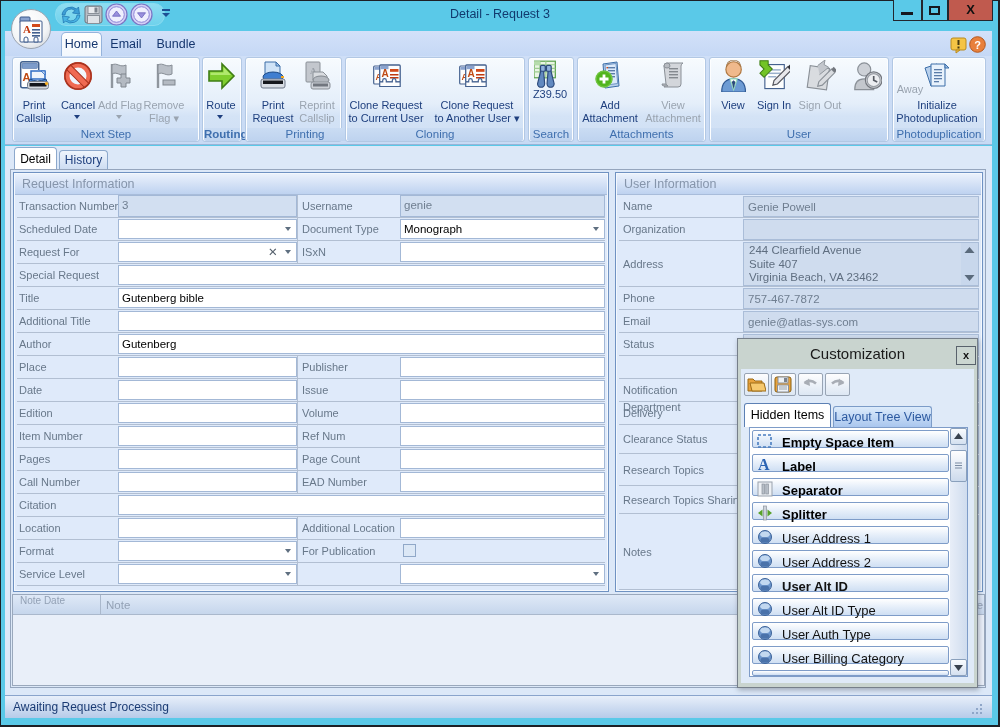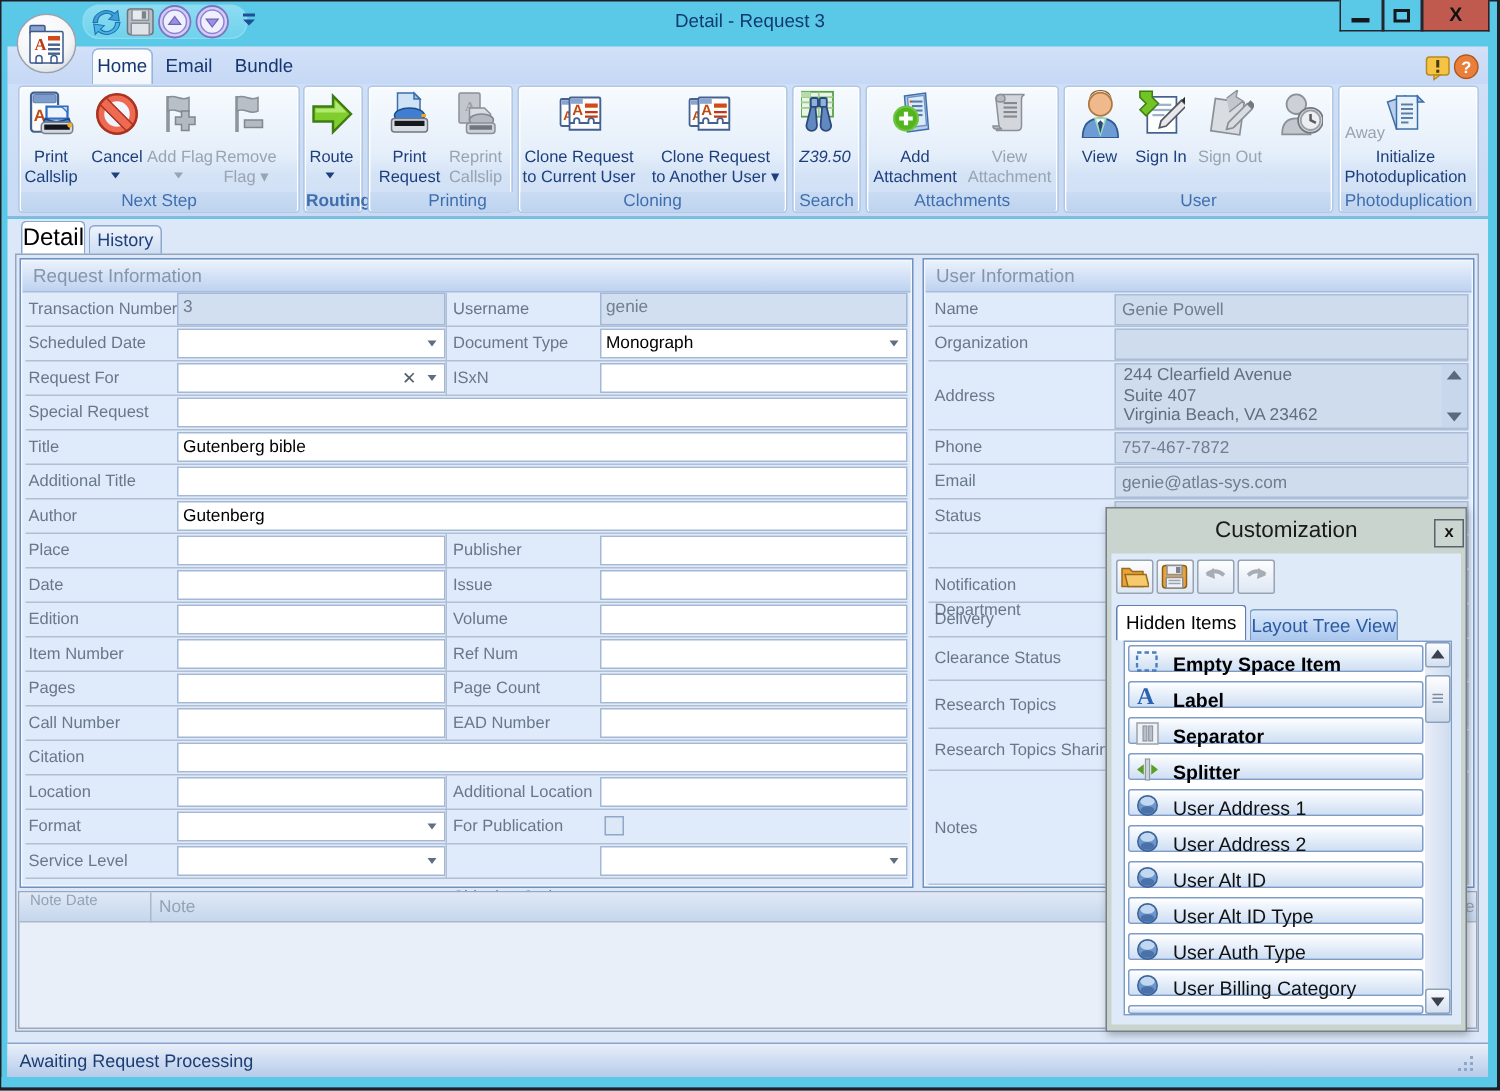--- a/index.html
+++ b/index.html
@@ -91,21 +91,21 @@
 <div class="btxt" style="left:221px;top:99px;transform:translateX(-50%);">Route</div>
 <div class="arrow-d" style="left:217px;top:115px;border-top-color:#1e3f7e;"></div>
 <div class="btxt" style="left:273px;top:99px;transform:translateX(-50%);">Print</div>
 <div class="btxt" style="left:273px;top:112px;transform:translateX(-50%);">Request</div>
 <div class="btxt dis" style="left:317px;top:99px;transform:translateX(-50%);">Reprint</div>
 <div class="btxt dis" style="left:317px;top:112px;transform:translateX(-50%);">Callslip</div>
 <div class="btxt" style="left:386px;top:99px;transform:translateX(-50%);">Clone Request</div>
 <div class="btxt" style="left:386px;top:112px;transform:translateX(-50%);">to Current User</div>
 <div class="btxt" style="left:477px;top:99px;transform:translateX(-50%);">Clone Request</div>
 <div class="btxt" style="left:477px;top:112px;transform:translateX(-50%);">to Another User ▾</div>
-<div class="btxt" style="left:550px;top:99px;transform:translateX(-50%);font-style:italic;">Z39.50</div>
+<div class="btxt" style="left:550px;top:88px;transform:translateX(-50%);">Z39.50</div>
 <div class="btxt" style="left:610px;top:99px;transform:translateX(-50%);text-align:center;">Add</div>
 <div class="btxt" style="left:610px;top:112px;transform:translateX(-50%);">Attachment</div>
 <div class="btxt dis" style="left:673px;top:99px;transform:translateX(-50%);">View</div>
 <div class="btxt dis" style="left:673px;top:112px;transform:translateX(-50%);">Attachment</div>
 <div class="btxt" style="left:733px;top:99px;transform:translateX(-50%);">View</div>
 <div class="btxt" style="left:774px;top:99px;transform:translateX(-50%);">Sign In</div>
 <div class="btxt dis" style="left:820px;top:99px;transform:translateX(-50%);">Sign Out</div>
 <div class="btxt dis" style="left:866px;top:83px;transform:translateX(-50%);margin-left:44px;">Away</div>
 <div class="btxt" style="left:937px;top:99px;transform:translateX(-50%);">Initialize</div>
 <div class="btxt" style="left:937px;top:112px;transform:translateX(-50%);">Photoduplication</div>
@@ -254,21 +254,21 @@
 <path d="M24 4 l4 4 -4 0 z" fill="#9dc1e8" stroke="#3c6ea8"></path>
 <g fill="#5a7ca8">
       <rect x="13" y="9" width="8" height="1.3"></rect>
       <rect x="13" y="12" width="8" height="1.3"></rect>
       <rect x="13" y="15" width="8" height="1.3"></rect>
       <rect x="13" y="18" width="8" height="1.3"></rect>
       <rect x="13" y="21" width="5" height="1.3"></rect>
     </g>
 </svg>
 <div class="abs" style="left:5px;top:146px;width:987px;height:572px;background:#dce8f8;"></div>
-<div class="abs" style="left:14px;top:147px;width:43px;height:23px;background:#fff;border:1px solid #8ca8cc;border-bottom:none;border-radius:4px 4px 0 0;text-align:right;font-size:16px;color:#000;line-height:22px;">Detail</div>
+<div class="abs" style="left:14px;top:147px;width:43px;height:23px;background:#fff;border:1px solid #8ca8cc;border-bottom:none;border-radius:4px 4px 0 0;text-align:center;font-size:12px;color:#000;line-height:22px;">Detail</div>
 <div class="abs" style="left:59px;top:150px;width:49px;height:20px;background:linear-gradient(#eef4fc,#ccdcf2);border:1px solid #8ca8cc;border-bottom:none;border-radius:4px 4px 0 0;text-align:center;font-size:12px;color:#1e3f7e;line-height:19px;">History</div>
 <div class="abs" style="left:10px;top:169px;width:976px;height:519px;border:1px solid #95a5bd;background:#dce8f8;"></div>
 <div class="abs" style="left:13px;top:172px;width:596px;height:420px;border:1px solid #6f92c2;background:#dfeafa;box-shadow:inset 0 0 0 1px #f4f8fd;"></div>
 <div class="abs" style="left:15px;top:174px;width:592px;height:21px;background:linear-gradient(#eaf1fc,#bed2f0);border-bottom:1px solid #a8bcda;"></div>
 <div class="abs" style="left:22px;top:177px;font-size:12.5px;color:#8695ab;">Request Information</div>
 <div class="abs" style="left:615px;top:172px;width:368px;height:420px;border:1px solid #6f92c2;background:#dfeafa;box-shadow:inset 0 0 0 1px #f4f8fd;"></div>
 <div class="abs" style="left:617px;top:174px;width:364px;height:21px;background:linear-gradient(#eaf1fc,#bed2f0);border-bottom:1px solid #a8bcda;"></div>
 <div class="abs" style="left:624px;top:177px;font-size:12.5px;color:#8695ab;">User Information</div>
 <div class="abs" style="left:17px;top:195px;width:588px;height:23px;border-bottom:1px solid #b2bfd2;"></div>
 <div class="abs lbl" style="left:19px;top:200px;">Transaction Number</div>
@@ -497,21 +497,21 @@
   </svg>
 <div class="item" style="top:550px;">
     <span class="it">User Address 2</span>
   </div>
 <svg class="abs" style="left:757px;top:553px;" width="16" height="16" viewBox="0 0 16 16">
     <circle cx="8" cy="8" r="6.5" fill="#6d96cc"></circle>
     <ellipse cx="8" cy="5.2" rx="4.8" ry="3" fill="#c2d8f0"></ellipse>
     <ellipse cx="8" cy="11" rx="4.5" ry="2.5" fill="#4a72aa"></ellipse>
     <circle cx="8" cy="8" r="6.5" fill="none" stroke="#3c6298"></circle>
   </svg>
-<div class="item" style="top:574px;">
+<div class="item" style="top:574px;font-weight:bold;">
     <span class="it">User Alt ID</span>
   </div>
 <svg class="abs" style="left:757px;top:577px;" width="16" height="16" viewBox="0 0 16 16">
     <circle cx="8" cy="8" r="6.5" fill="#6d96cc"></circle>
     <ellipse cx="8" cy="5.2" rx="4.8" ry="3" fill="#c2d8f0"></ellipse>
     <ellipse cx="8" cy="11" rx="4.5" ry="2.5" fill="#4a72aa"></ellipse>
     <circle cx="8" cy="8" r="6.5" fill="none" stroke="#3c6298"></circle>
   </svg>
 <div class="item" style="top:598px;">
     <span class="it">User Alt ID Type</span>

